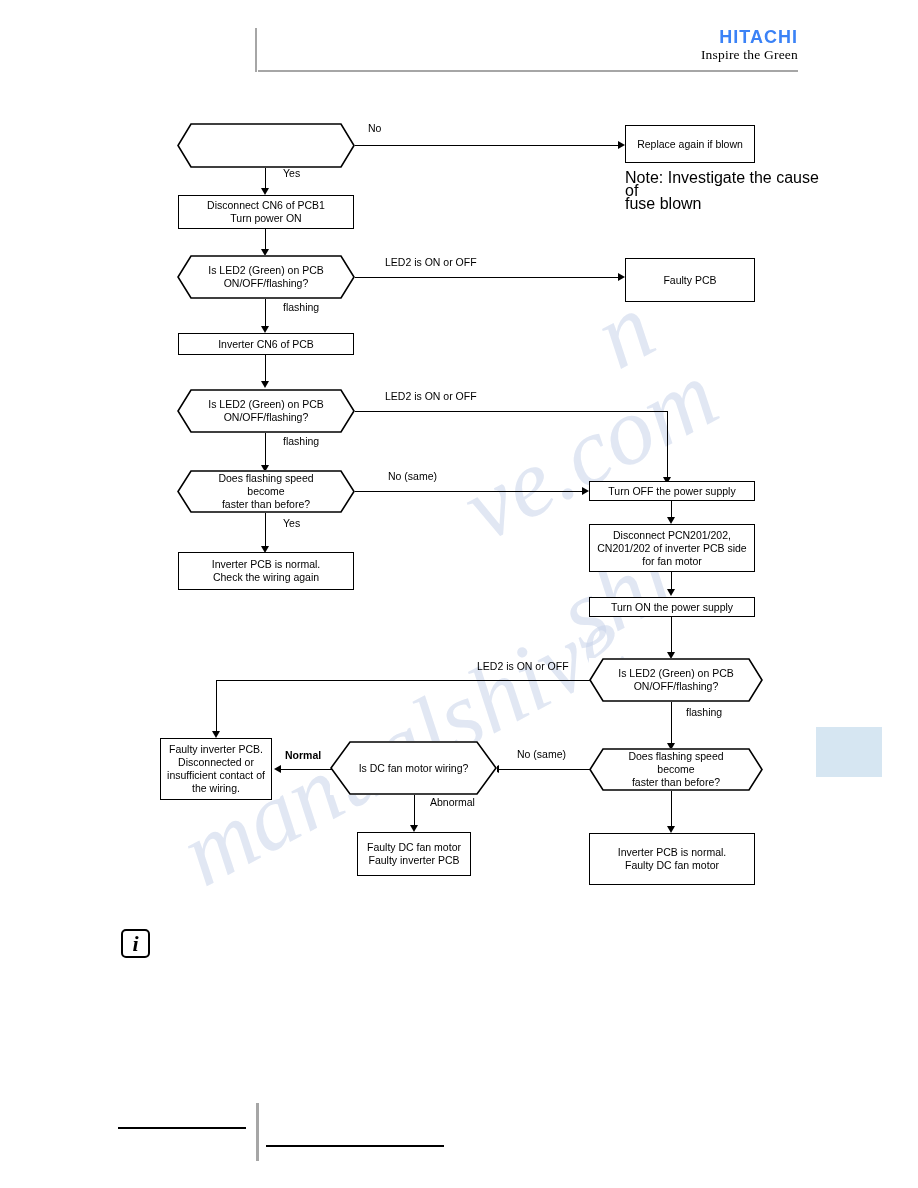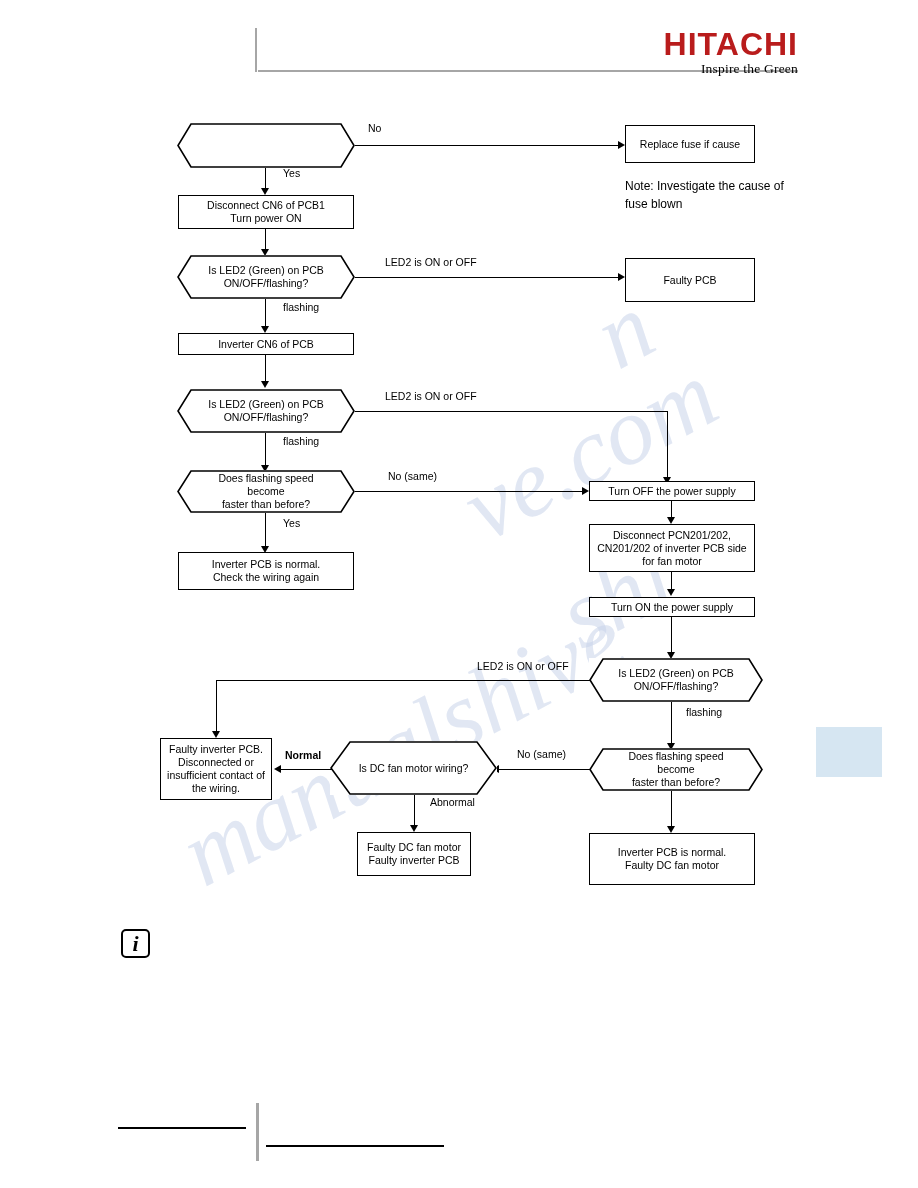--- a/index.html
+++ b/index.html
@@ -23,23 +23,23 @@
   .logo-wrap {
     position: absolute;
     right: 120px;
     top: 28px;
     text-align: right;
     width: 180px;
   }
   .logo-main {
     font-family: "Liberation Sans", sans-serif;
     font-weight: bold;
-    font-size: 32px;
+    font-size: 18px;
     letter-spacing: 1px;
-    color: #b91c1c;
+    color: #3b82f6;
     line-height: 1;
   }
   .logo-sub {
     font-family: "Liberation Serif", serif;
     font-size: 13.5px;
     color: #000000;
     margin-top: 2px;
     letter-spacing: 0.2px;
     line-height: 1;
   }
@@ -168,25 +168,24 @@
     position: absolute;
     font-size: 10.5px;
     line-height: 12px;
     color: #000000;
     white-space: nowrap;
   }
 
   
   .note {
     position: absolute;
-    font-size: 12px;
-    line-height: 18px;
+    font-size: 16px;
+    line-height: 13px;
     white-space: pre-line;
     color: #000000;
-    margin-top: 6px;
   }
 
   
   .info-icon {
     position: absolute;
     left: 121px;
     top: 929px;
     width: 29px;
     height: 29px;
     border: 2.2px solid #000000;
@@ -251,21 +250,21 @@
     <svg viewBox="0 0 178 45" preserveAspectRatio="none">
       <polygon points="14,1 164,1 177,22.5 164,44 14,44 1,22.5" fill="#ffffff" stroke="#000000" stroke-width="1.6" vector-effect="non-scaling-stroke"></polygon>
     </svg>
   </div>
 
   <div class="edge-h" style="left:355px; top:145px; width:265px;"></div>
   <div class="arrow-right" style="left:618px; top:141px;"></div>
   <div class="edge-label" style="left:368px; top:122px;">No</div>
 
   <div class="node box" style="left:625px; top:125px; width:130px; height:38px;">
-    <span>Replace fuse if cause</span>
+    <span>Replace again if blown</span>
   </div>
 
   <div class="note" style="left:625px; top:171px; width:200px;">Note: Investigate the cause of
 fuse blown</div>
 
   <div class="edge-v" style="left:265px; top:168px; height:21px;"></div>
   <div class="arrow-down" style="left:261px; top:188px;"></div>
   <div class="edge-label" style="left:283px; top:167px;">Yes</div>
 
   <div class="node box" style="left:178px; top:195px; width:176px; height:34px;justify-content:center;">

